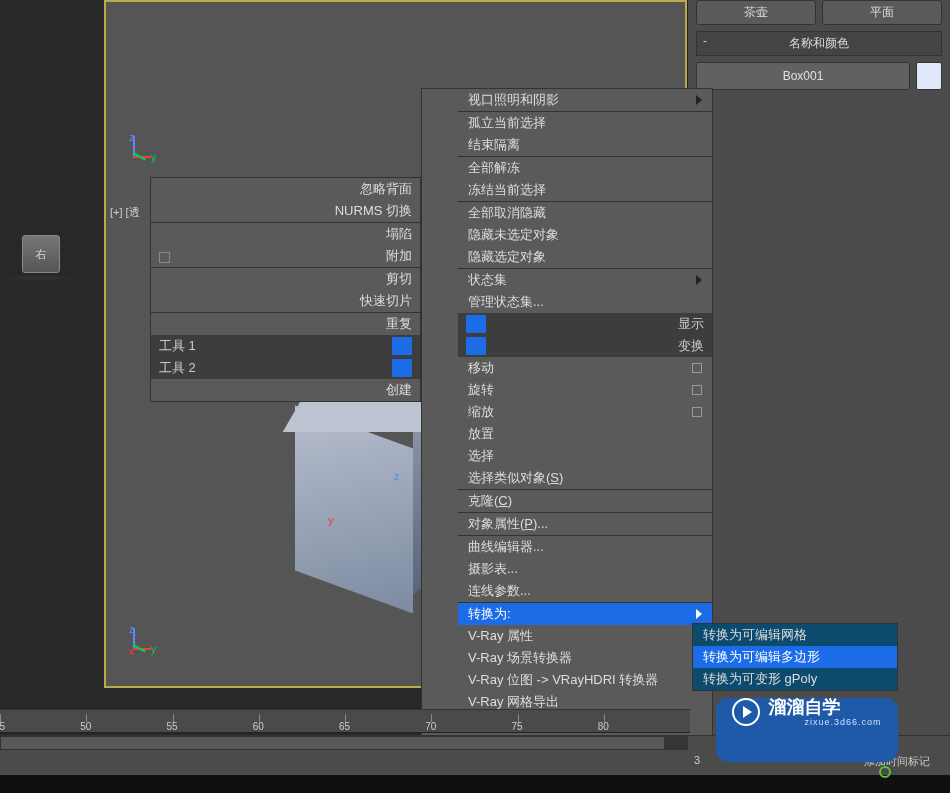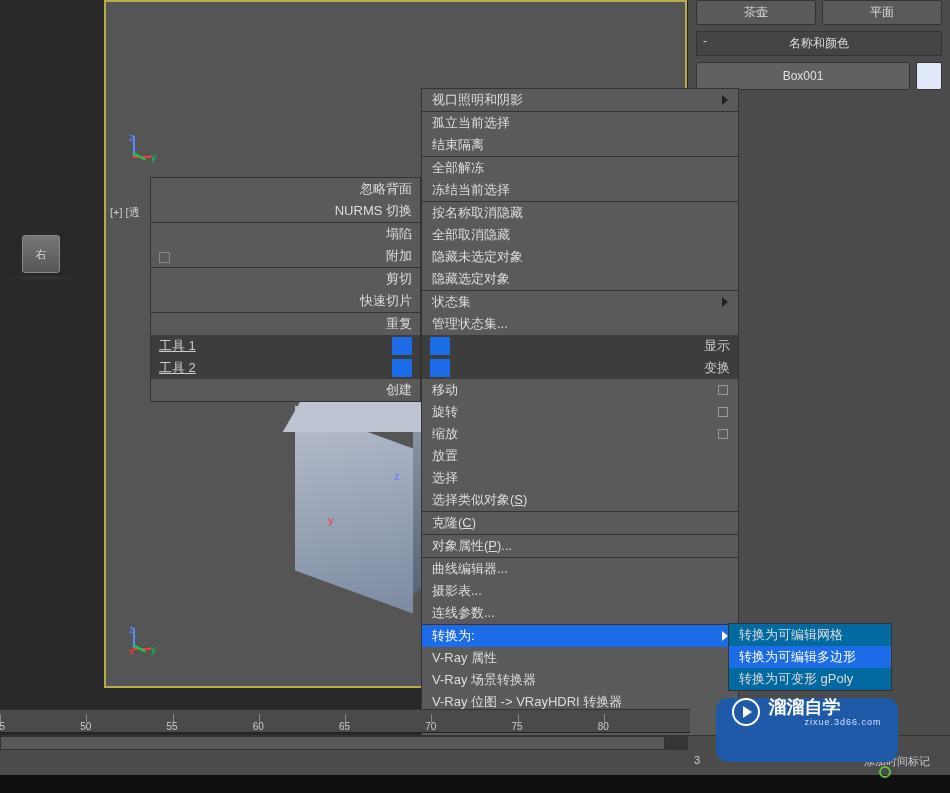--- a/index.html
+++ b/index.html
@@ -34,37 +34,37 @@
 .box3d { position: absolute; left: 300px; top: 402px; width: 170px; height: 200px; }
 .box-top { position:absolute; left:0; top:0; width:150px; height:50px; background:#bdc3d0; transform: skewX(-30deg) scaleY(0.6); transform-origin: left top; }
 .box-front { position:absolute; left:-5px; top:25px; width:118px; height:165px; background:linear-gradient(150deg,#b8bfcf,#7c8aa0); transform: skewY(20deg); }
 .box-side { position:absolute; left:113px; top:3px; width:55px; height:168px; background:linear-gradient(#8b95a6,#5a6578); transform: skewY(-38deg); }
 .box-axes { position:absolute; left:330px; top:500px; font-size:10px; }
 
 
 .ctx-left { position: absolute; left: 150px; top: 177px; width: 271px; background: #5a5a5a; border: 1px solid #333; }
 .ctx-left .item { padding: 3px 8px; text-align: right; font-size: 13px; color: #ddd; border-bottom:0px; height: 22px; line-height:16px;}
 .ctx-left .divider { height:1px; background:#333; }
-.ctx-left .tool-header { display:flex; justify-content:space-between; padding:3px 8px; background:#3d3d3d; height:22px; align-items:center;text-decoration:underline;}
+.ctx-left .tool-header { display:flex; justify-content:space-between; padding:3px 8px; background:#3d3d3d; height:22px; align-items:center;}
 .ctx-left .tool-header .blue { width:20px; height:18px; background:#1b6ce6; }
 .ctx-left .checkbox { float:left; width:11px; height:11px; border:1px solid #888; margin-top:4px;}
 
 
-.ctx-right { position: absolute; left: 421px; top: 88px; width: 318px; background: #5a5a5a; border: 1px solid #333; }
+.ctx-right { position: absolute; left: 421px; top: 88px; width: 292px; background: #5a5a5a; border: 1px solid #333; padding-left: 36px; }
 .ctx-right .item { padding: 3px 10px; font-size: 13px; color: #ddd; height: 22px; line-height:16px; display:flex; justify-content:space-between; align-items:center;}
 .ctx-right .divider { height:1px; background:#333; }
 .ctx-right .header { display:flex; justify-content:space-between; align-items:center; padding:3px 8px; background:#3d3d3d; height:22px;}
 .ctx-right .header .blue { width:20px; height:18px; background:#1b6ce6; }
 .ctx-right .sq { width:10px; height:10px; border:1px solid #999; }
 .ctx-right .arrow { width: 0; height: 0; border-top: 5px solid transparent; border-bottom: 5px solid transparent; border-left: 6px solid #222; }
 .ctx-right .highlight { background:#1b6ce6; color:#fff;}
 .ctx-right .accel { text-decoration: underline; }
 
 
-.submenu { position:absolute; left:728px; top:623px; width:164px; background:#0369a1; border:1px solid #333;}
+.submenu { position:absolute; left:692px; top:623px; width:206px; background:#0c4a6e; border:1px solid #333;}
 .submenu .item { padding:3px 10px; font-size:13px; color:#ddd; height:22px; line-height:16px;}
 .submenu .highlight { background:#1b6ce6; color:#fff;}
 
 
 .ruler { position:absolute; left:0; bottom:60px; width:690px; height:24px; background:#4a4a4a; border-top:1px solid #333; border-bottom:1px solid #222;}
 .ruler .ticks { display:flex; height:100%;}
 .ruler .tick { flex:1; position:relative; }
 .ruler .tick::before { content:""; position:absolute; left:0; bottom:10px; width:1px; height:8px; background:#888;}
 .ruler .tick span { position:absolute; bottom:0; left:-6px; font-size:10px; color:#ccc;}
 
@@ -163,21 +163,20 @@
       <span>视口照明和阴影</span>
       <div class="arrow"></div>
     </div>
   <div class="divider"></div>
   <div class="item">孤立当前选择</div>
   <div class="item">结束隔离</div>
   <div class="divider"></div>
   <div class="item">全部解冻</div>
   <div class="item">冻结当前选择</div>
   <div class="divider"></div>
-  <div class="item">按名称取消隐藏</div>
   <div class="item">全部取消隐藏</div>
   <div class="item">隐藏未选定对象</div>
   <div class="item">隐藏选定对象</div>
   <div class="divider"></div>
   <div class="item">
       <span>状态集</span>
       <div class="arrow"></div>
     </div>
   <div class="item">管理状态集...</div>
   <div class="header">

